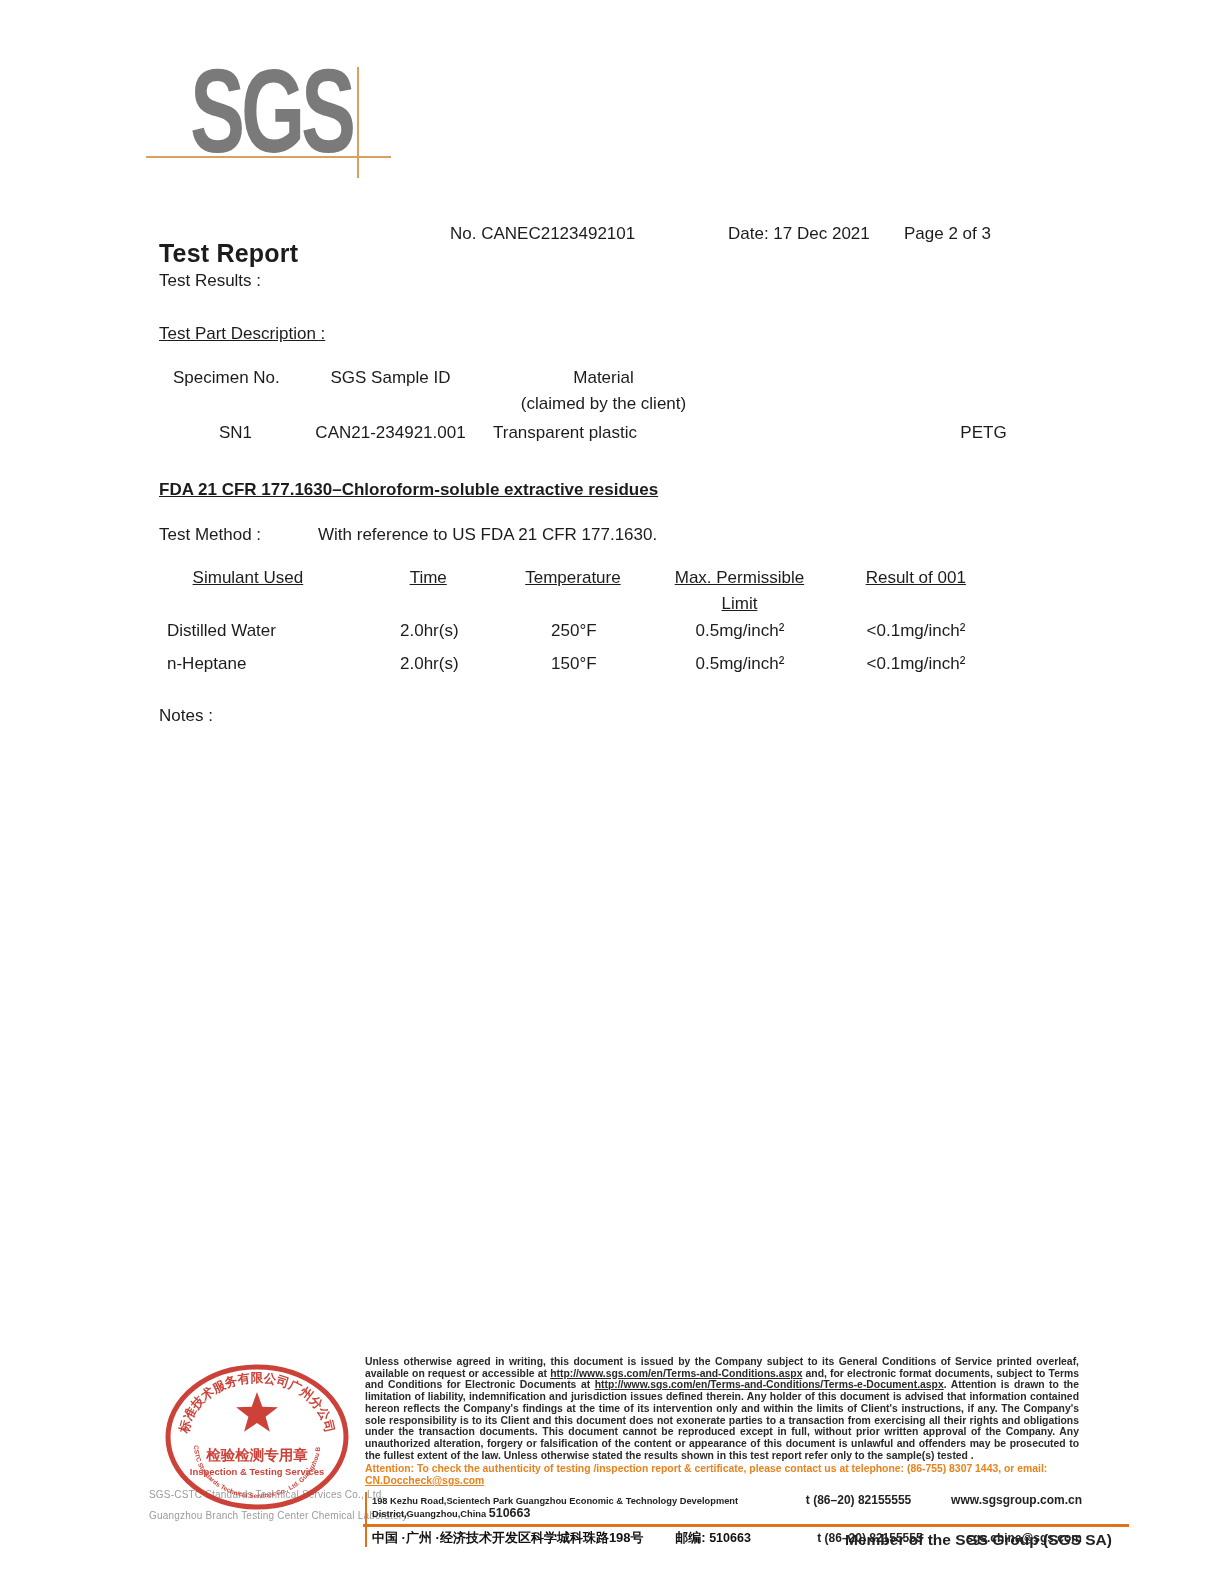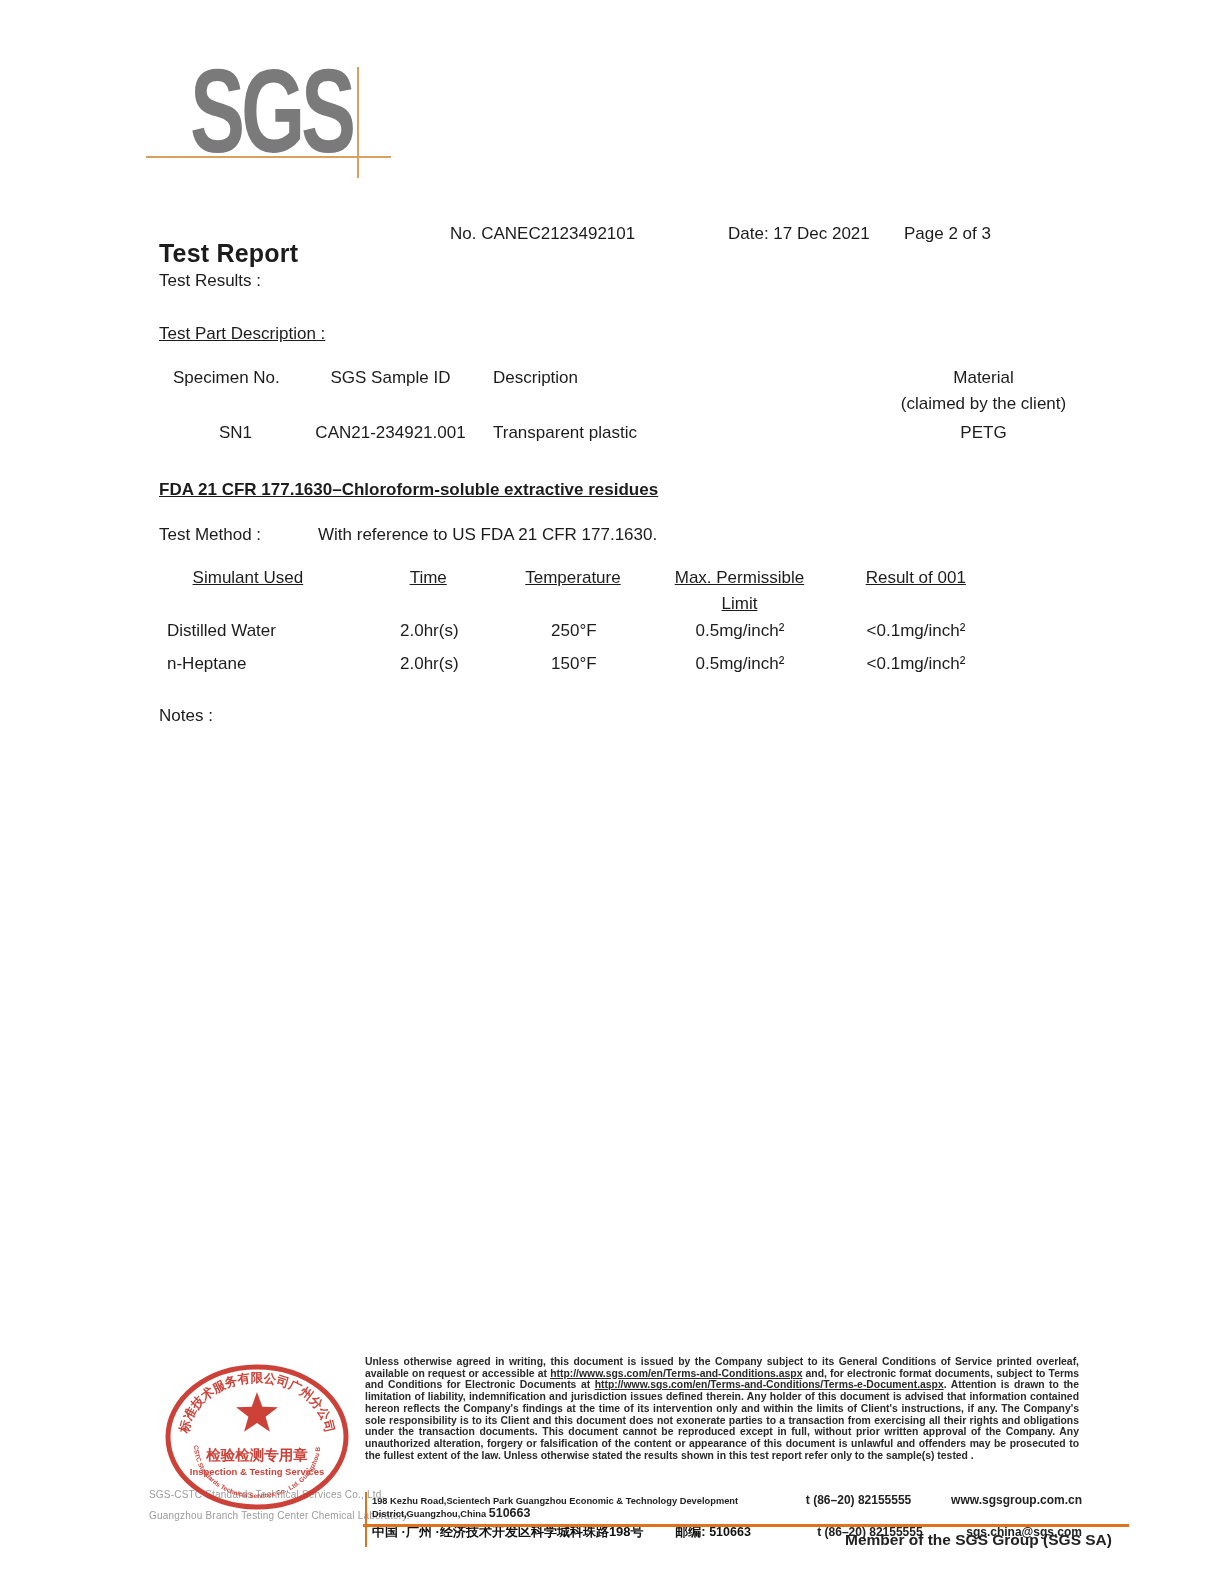--- a/index.html
+++ b/index.html
@@ -77,21 +77,21 @@
   }
   .attention .u { text-decoration:underline; }
 
   .addr-block { left:372px; top:1493px; width:710px; }
   .arow { display:flex; align-items:baseline; }
   .a-addr { width:472px; }
   .a-tel { width:158px; font-size:12px; font-weight:bold; color:#222; }
   .a-net { font-size:12px; font-weight:bold; color:#222; }
   .addr-en { font-size:9.3px; font-weight:bold; color:#222; }
   .addr-en .postal { font-size:12.5px; }
-  .arow2 { margin-top:3px; }
+  .arow2 { margin-top:9px; }
   .addr-cn { font-size:13px; font-weight:bold; color:#111; }
   .addr-cn .postal-lbl { margin-left:28px; }
   .addr-cn .postal { font-size:12.5px; }
 
   .footer-rule { left:363px; top:1524px; width:766px; height:3px; background:#e0721b; }
   .footer-vtick { left:365px; top:1492px; width:2px; height:55px; background:#e0721b; }
   .member-line { left:845px; top:1531px; font-size:15.5px; font-weight:bold; color:#222; }
 </style>
 </head>
 <body>
@@ -107,21 +107,20 @@
   <div class="abs hdr-date">Date: 17 Dec 2021</div>
   <div class="abs hdr-page">Page 2 of 3</div>
 
   <div class="abs lbl-results">Test Results :</div>
   <div class="abs lbl-partdesc">Test Part Description :</div>
 
   <div class="abs spec-table">
     <div class="srow spec-head">
       <div class="sc1">Specimen No.</div>
       <div class="sc2">SGS Sample ID</div>
-      <div class="sc3">Description</div>
       <div class="sc4">
         <span>Material</span>
         <span class="mat2">(claimed by the client)</span>
       </div>
     </div>
     <div class="srow spec-data">
       <div class="sc1">SN1</div>
       <div class="sc2">CAN21-234921.001</div>
       <div class="sc3">Transparent plastic</div>
       <div class="sc4">PETG</div>
@@ -182,20 +181,23 @@
     <text x="99" y="123" text-anchor="middle" font-size="9.5" font-weight="bold" fill="#c9342a" font-family="Liberation Sans, sans-serif">Inspection &amp; Testing Services</text>
     <text font-size="6.4" font-weight="bold" fill="#c9342a" font-family="Liberation Sans, sans-serif">
       <textPath href="#arcBottom" startOffset="50%" text-anchor="middle">SGS-CSTC Standards Technical Services Co., Ltd. Guangzhou Branch</textPath>
     </text>
   </svg>
 
   <div class="abs footer-right">
     <div class="legal">
       <span>Unless otherwise agreed in writing, this document is issued by the Company subject to its General Conditions of Service printed overleaf, available on request or accessible at </span><span class="u">http://www.sgs.com/en/Terms-and-Conditions.aspx</span><span> and, for electronic format documents, subject to Terms and Conditions for Electronic Documents at </span><span class="u">http://www.sgs.com/en/Terms-and-Conditions/Terms-e-Document.aspx</span><span>. Attention is drawn to the limitation of liability, indemnification and jurisdiction issues defined therein. Any holder of this document is advised that information contained hereon reflects the Company's findings at the time of its intervention only and within the limits of Client's instructions, if any. The Company's sole responsibility is to its Client and this document does not exonerate parties to a transaction from exercising all their rights and obligations under the transaction documents. This document cannot be reproduced except in full, without prior written approval of the Company. Any unauthorized alteration, forgery or falsification of the content or appearance of this document is unlawful and offenders may be prosecuted to the fullest extent of the law. Unless otherwise stated the results shown in this test report refer only to the sample(s) tested .</span>
     </div>
+    <div class="attention">
+      <span>Attention: To check the authenticity of testing /inspection report &amp; certificate, please contact us at telephone: (86-755) 8307 1443, or email: </span><span class="u">CN.Doccheck@sgs.com</span>
+    </div>
   </div>
 
   <div class="abs addr-block">
     <div class="arow">
       <div class="a-addr addr-en">
         <span>198 Kezhu Road,Scientech Park Guangzhou Economic &amp; Technology Development District,Guangzhou,China</span>
         <span class="postal">510663</span>
       </div>
       <div class="a-tel">t (86–20) 82155555</div>
       <div class="a-net">www.sgsgroup.com.cn</div>

